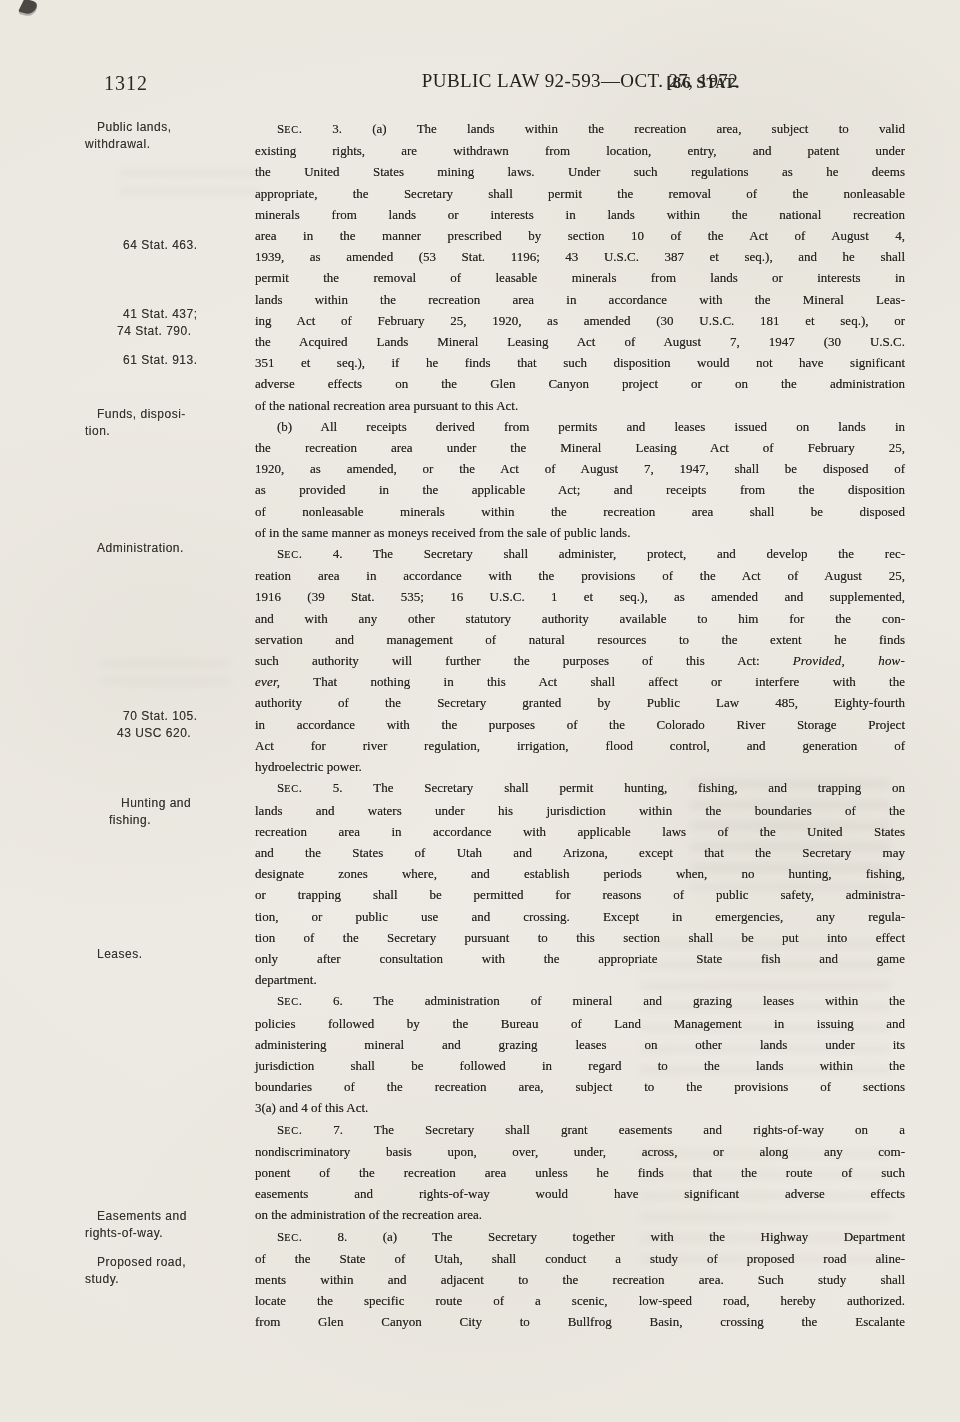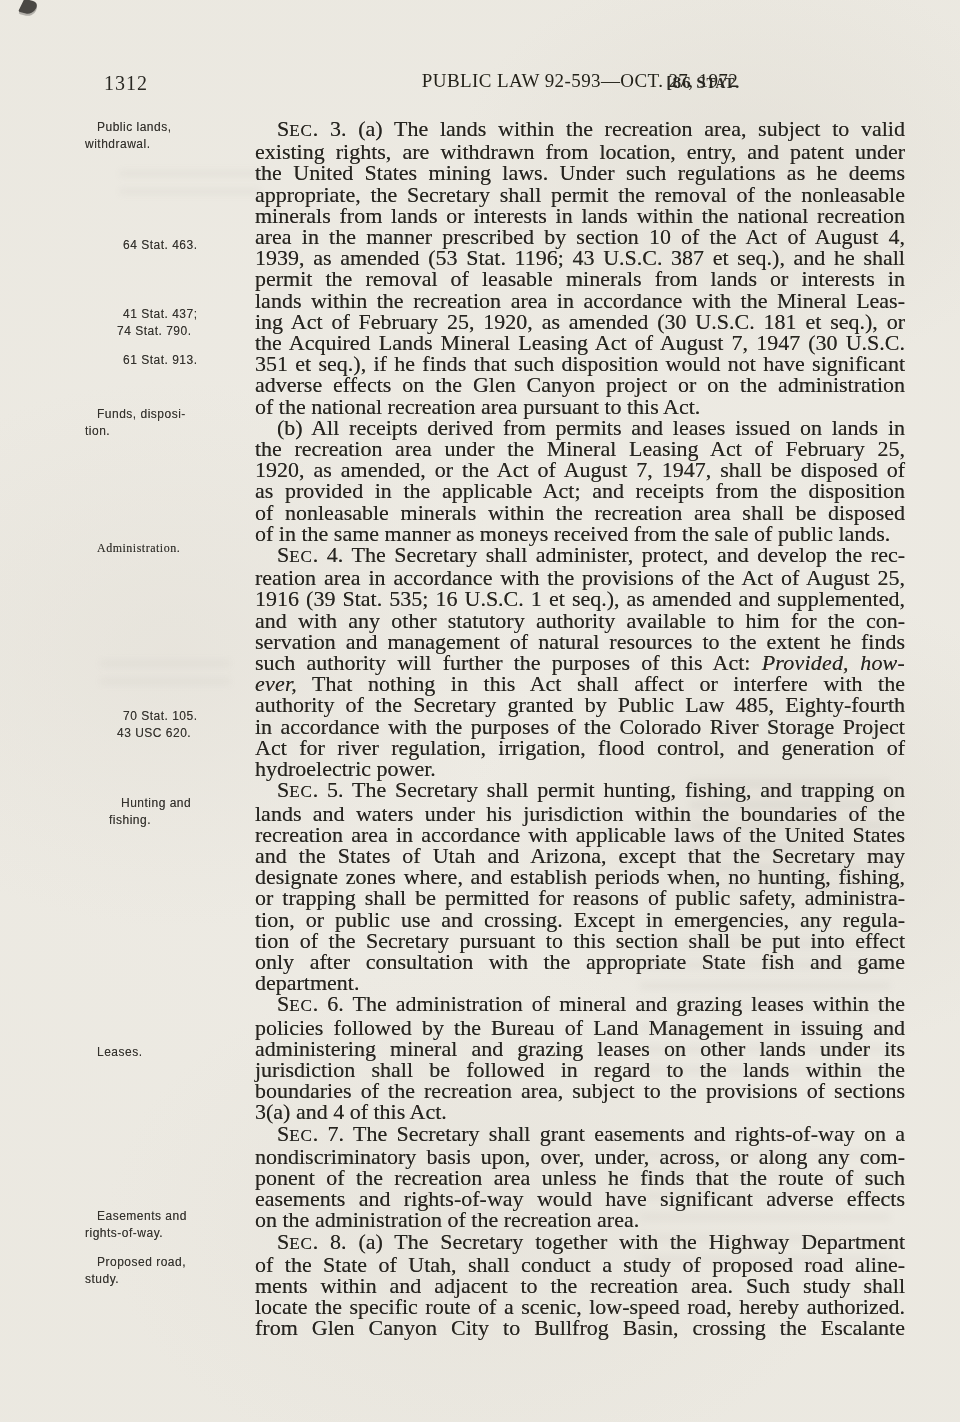--- a/index.html
+++ b/index.html
@@ -52,21 +52,21 @@
   .margin-note{
     position:absolute;left:85px;width:150px;
     font-family:"Liberation Sans", sans-serif;
     font-size:12px;line-height:16.5px;letter-spacing:.5px;
     color:#34322d;text-indent:12px;
     text-shadow:0 0 .4px rgba(52,50,45,.55);
   }
   .margin-note.stat{margin-left:0;padding-left:32px;width:130px;text-indent:6px;}
   .body-text{
     position:absolute;left:255px;top:118px;width:650px;
-    font-size:22px;line-height:21.2px;
+    font-size:13px;line-height:21.2px;
     text-shadow:0 0 .5px rgba(38,36,31,.6);
   }
   .para{margin:0;}
   .line{text-align:left;white-space:normal;}
   .line.just{text-align:justify;text-align-last:justify;}
   .line.ind{text-indent:22px;}
   .sc{font-size:.78em;letter-spacing:.8px;}
   i{letter-spacing:.2px;}
 </style>
 </head>
@@ -86,24 +86,24 @@
     <span class="running-title">PUBLIC LAW 92-593—OCT. 27, 1972</span>
     <span class="stat-ref" id="stat-ref">[86 S<span class="sc">TAT</span>.</span>
   </div>
 
   <div class="margin-notes-col" id="margin-notes">
       <div class="margin-note label" style="top: 119px;">Public lands,<br>withdrawal.</div>
       <div class="margin-note stat" style="top: 237px;">64 Stat. 463.</div>
       <div class="margin-note stat" style="top: 306px;">41 Stat. 437;<br>74 Stat. 790.</div>
       <div class="margin-note stat" style="top: 352px;">61 Stat. 913.</div>
       <div class="margin-note label" style="top: 406px;">Funds, disposi-<br>tion.</div>
-      <div class="margin-note label" style="top: 540px; font-family: Liberation Serif, serif;">Administration.</div>
+      <div class="margin-note label" style="top: 540px;">Administration.</div>
       <div class="margin-note stat" style="top: 708px;">70 Stat. 105.<br>43 USC 620.</div>
       <div class="margin-note label" style="top: 795px; margin-left: 24px;">Hunting and<br>fishing.</div>
-      <div class="margin-note label" style="top: 1044px;">Leases.</div>
+      <div class="margin-note label" style="top: 946px;">Leases.</div>
       <div class="margin-note label" style="top: 1208px;">Easements and<br>rights-of-way.</div>
       <div class="margin-note label" style="top: 1254px;">Proposed road,<br>study.</div>
     </div>
 
   <div class="body-text" id="body-text">
       <div class="para">
         <div class="line just ind">S<span class="sc">EC</span>. 3. (a) The lands within the recreation area, subject to valid</div>
         <div class="line just">existing rights, are withdrawn from location, entry, and patent under</div>
         <div class="line just">the United States mining laws. Under such regulations as he deems</div>
         <div class="line just">appropriate, the Secretary shall permit the removal of the nonleasable</div>

